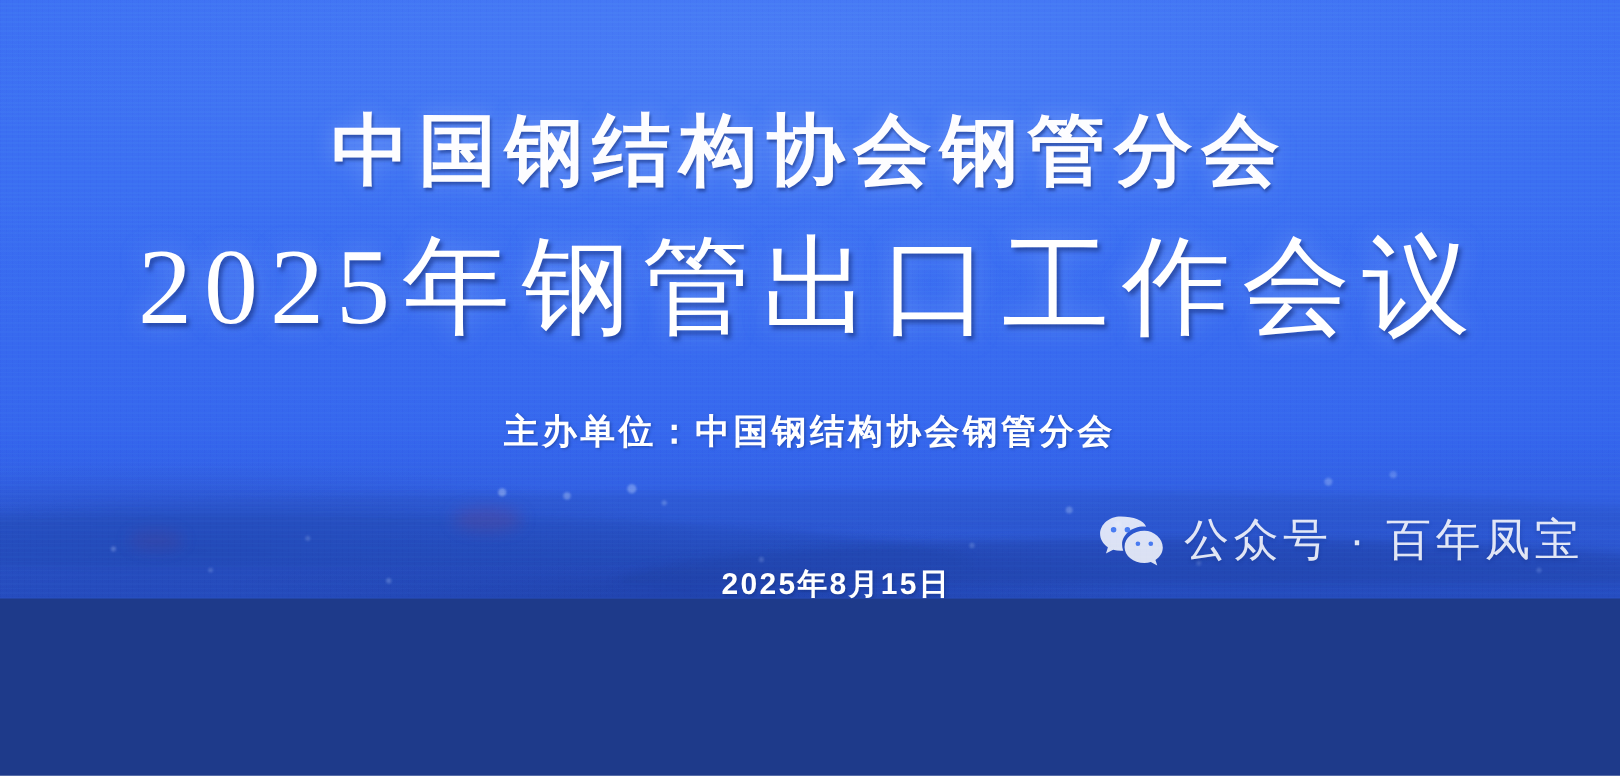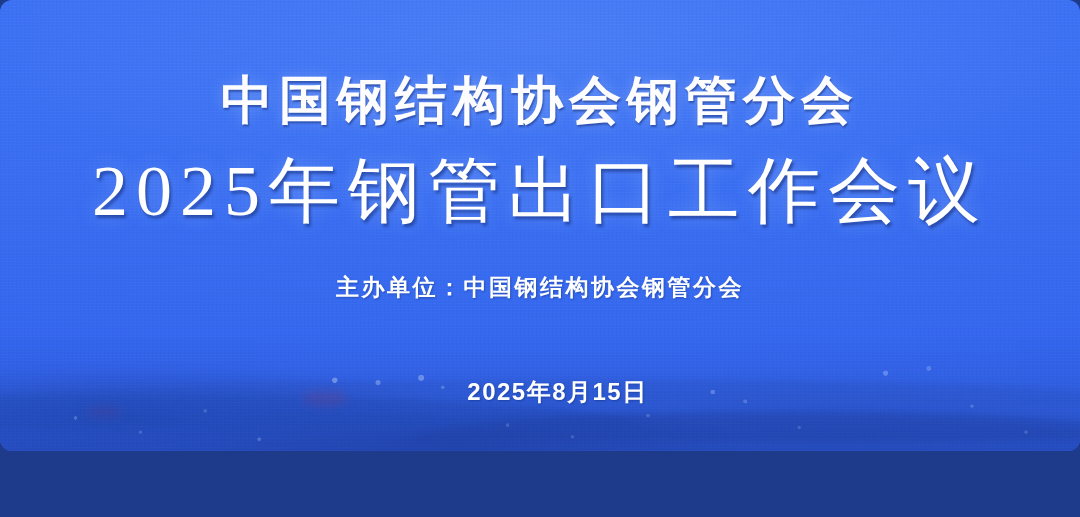--- a/index.html
+++ b/index.html
@@ -8,25 +8,24 @@
     padding: 0;
     background: #1e3a8a;
   }
   body {
     font-family: "Liberation Sans", "DejaVu Sans", sans-serif;
   }
 
   #stage {
     position: relative;
     width: 1080px;
-    height: 451px;
+    height: 399px;
     overflow: hidden;
     background:
       radial-gradient(ellipse 120% 80% at 50% 8%, #4a7df5 0%, #3b6ff2 45%, #3566ee 100%);
-    border-radius: 12px;
     -webkit-font-smoothing: antialiased;
   }
 
   
   .tone-overlay {
     position: absolute;
     inset: 0;
     background: linear-gradient(180deg,
       rgba(70,120,250,0.10) 0%,
       rgba(58,108,242,0.00) 30%,
@@ -154,21 +153,21 @@
   .org-line.l1 { top: 272px; }
   .org-line.l2 { top: 319px; }
 
   .date-line {
     position: absolute;
     top: 376px;
     left: 0;
     right: 0;
     font-family: "Liberation Sans", "DejaVu Sans", sans-serif;
     font-weight: 700;
-    font-size: 24px;
+    font-size: 20px;
     letter-spacing: 1.5px;
     color: #ffffff;
     text-shadow: 1px 1px 2px rgba(18,44,120,0.45);
     white-space: nowrap;
     padding-left: 35px;
   }
 
   
   .watermark {
     position: absolute;
@@ -231,16 +230,33 @@
 
     <div class="title-sub">2025年钢管出口工作会议</div>
 
     <div class="org-line l1">主办单位：中国钢结构协会钢管分会</div>
 
 
     <div class="date-line">2025年8月15日</div>
 
   </div>
 
+  <div class="watermark">
+    <span class="wechat-icon">
+      <svg viewBox="0 0 46 38" aria-hidden="true">
+        <g fill="rgba(255,255,255,0.90)">
+          <path d="M16.2 2.3C8.6 2.3 2.4 7.5 2.4 13.9c0 3.6 2 6.9 5.2 9l-1.3 4.1 4.8-2.5c1.6.45 3.3.7 5.1.7.55 0 1.1-.03 1.64-.08-.5-1.3-.77-2.7-.77-4.13 0-6.6 6.5-11.95 14.5-11.95.5 0 1 .02 1.5.07C31.7 5.0 24.6 2.3 16.2 2.3z"></path>
+          <path d="M31.9 11.9c-7.3 0-13.2 4.8-13.2 10.7 0 5.9 5.9 10.7 13.2 10.7 1.5 0 3-.2 4.3-.6l4.3 2.3-1.2-3.7c3-1.95 4.9-4.95 4.9-8.3 0-5.9-5.9-11.1-12.3-11.1z"></path>
+        </g>
+        <g fill="#4a7df5">
+          <circle cx="11.4" cy="11.1" r="1.85"></circle>
+          <circle cx="20.6" cy="11.1" r="1.85"></circle>
+          <circle cx="27.6" cy="20.5" r="1.55"></circle>
+          <circle cx="36.2" cy="20.5" r="1.55"></circle>
+        </g>
+      </svg>
+    </span>
+    <span class="watermark-text">公众号 · 百年凤宝</span>
+  </div>
 
   <div class="grain"></div>
 
 </div>
 
 </body></html>

